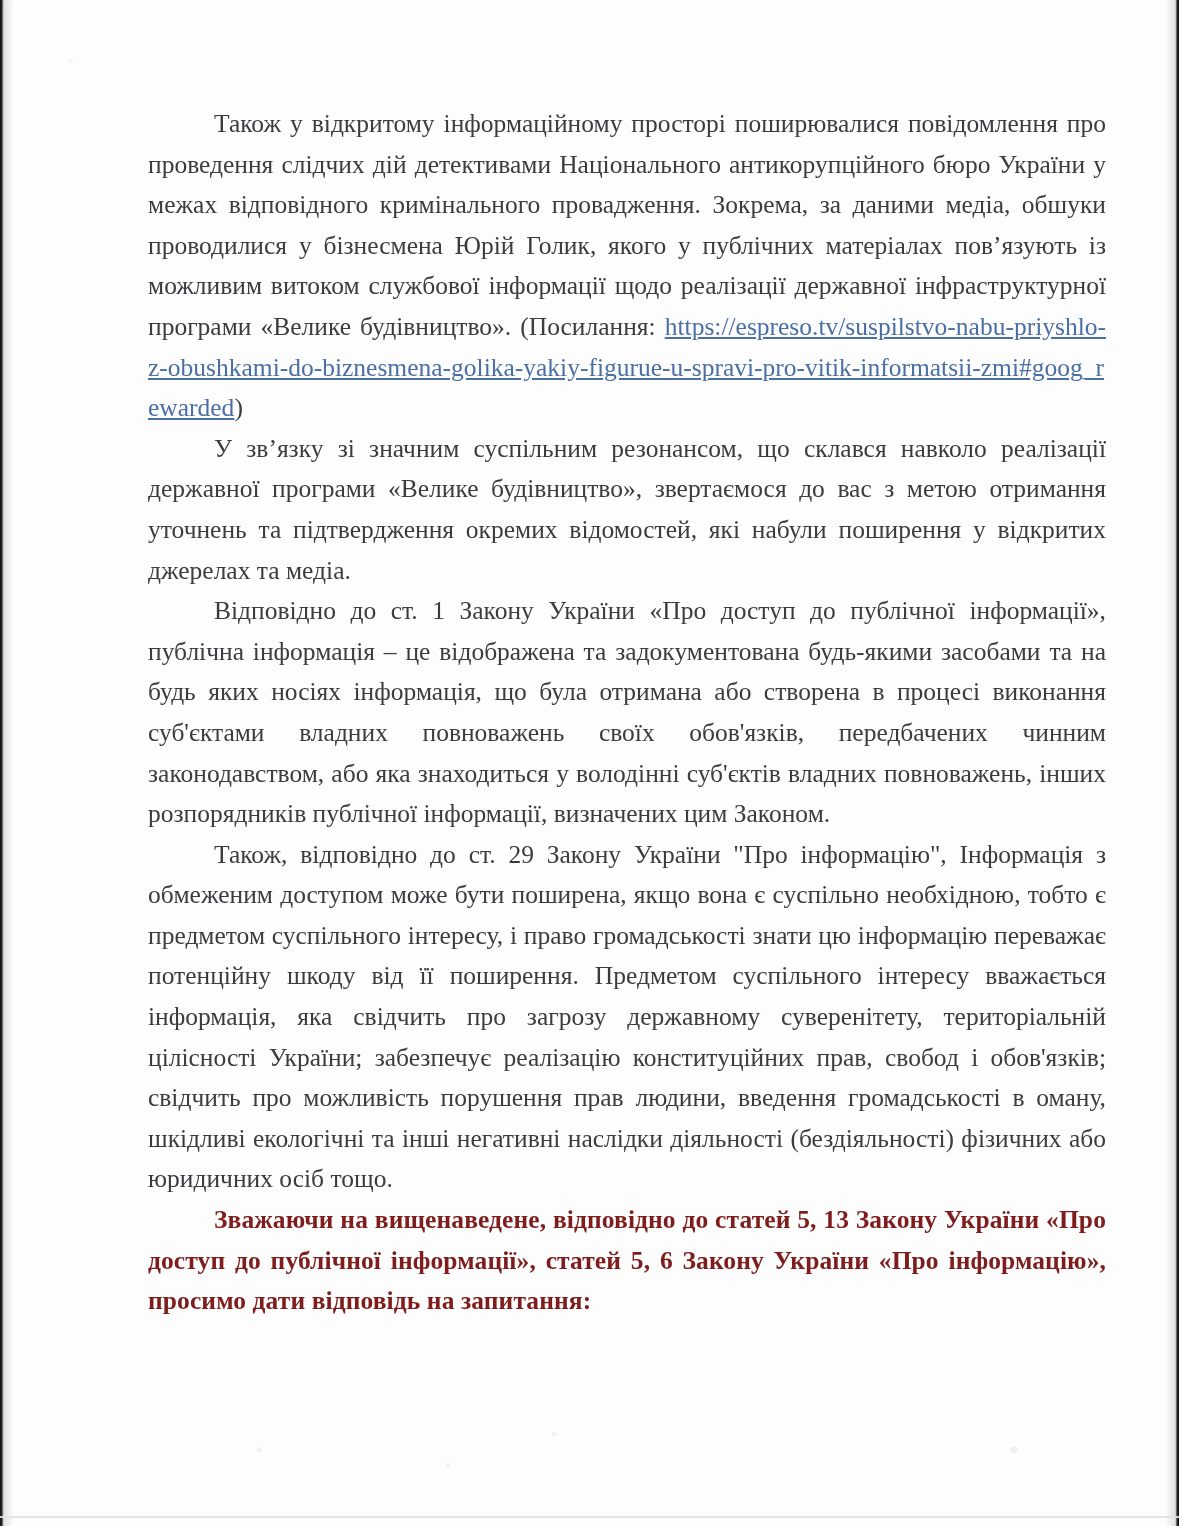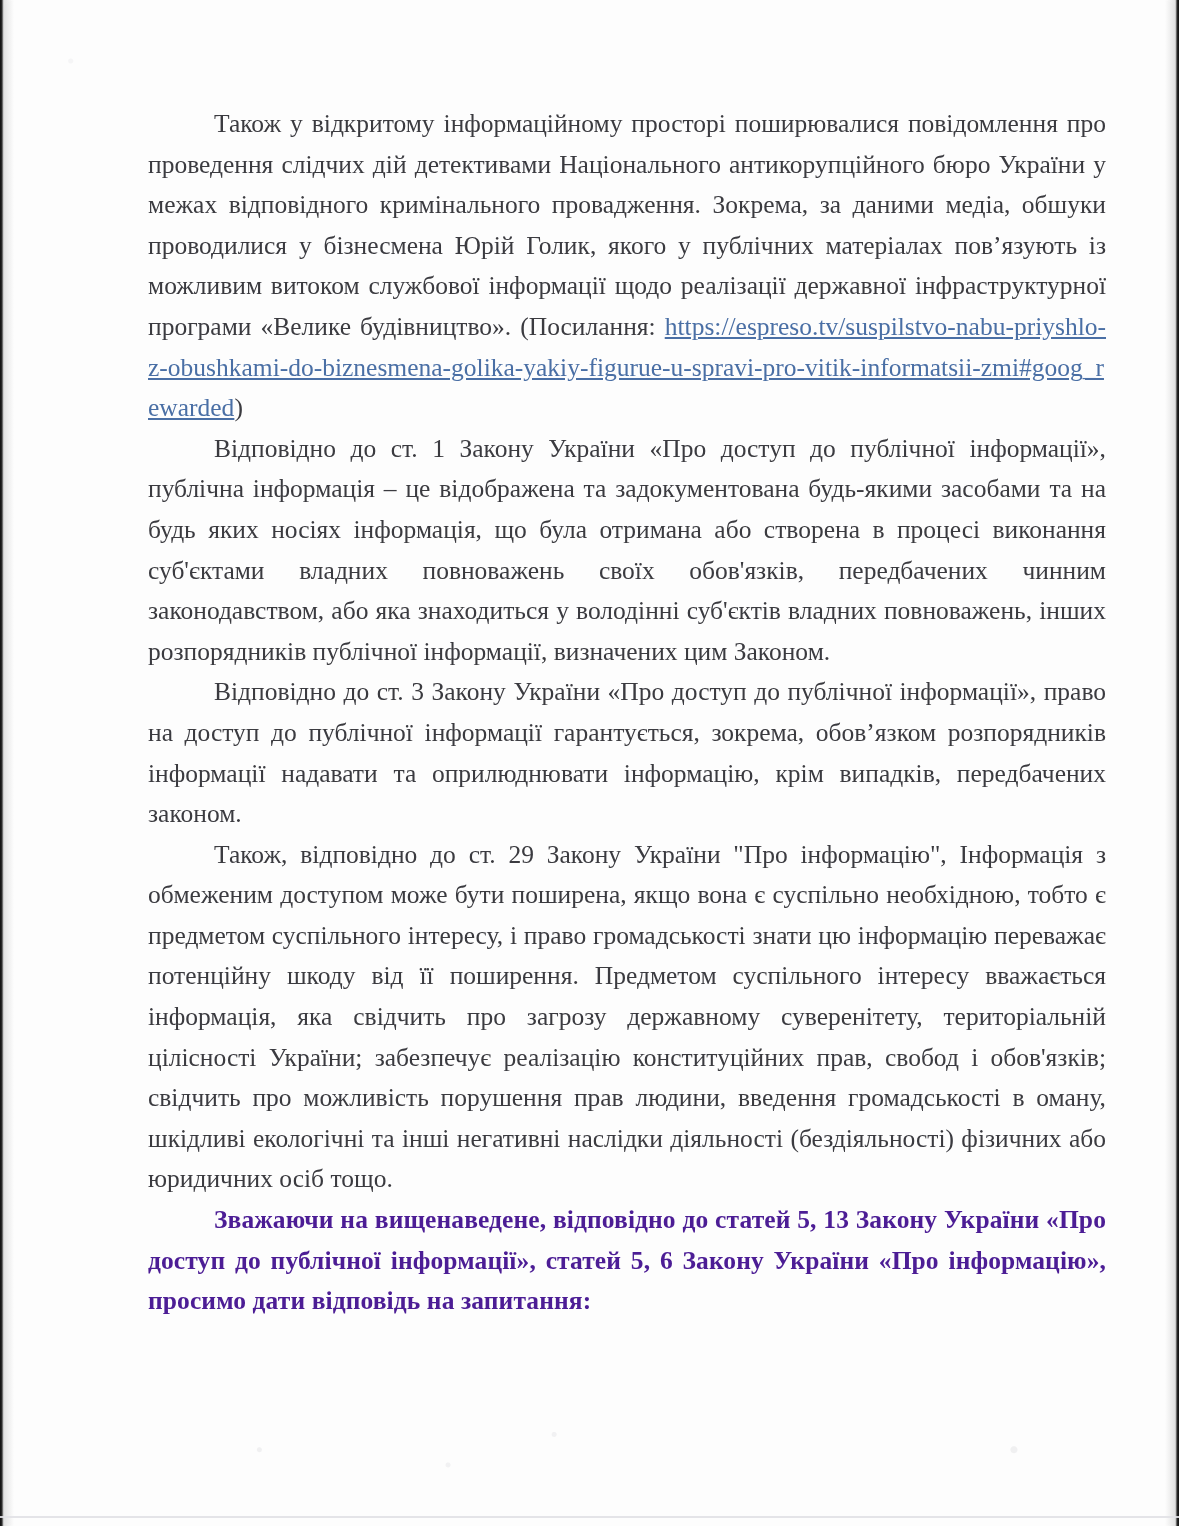--- a/index.html
+++ b/index.html
@@ -69,21 +69,21 @@
     line-height: 40.6px;
     text-align: justify;
     text-justify: inter-word;
     color: #3b3b40;
     text-indent: 66px;
     -webkit-font-smoothing: none;
   }
 
   p.para.bold {
     font-weight: bold;
-    color: #4c1d95;
+    color: #7f1d1d;
     letter-spacing: 0.1px;
   }
 
   a.doc-link {
     color: #4a6fa5;
     text-decoration: underline;
     text-underline-offset: 2px;
     word-break: break-all;
   }
 
@@ -109,25 +109,25 @@
   <div class="scan-edge left"></div>
   <div class="scan-edge-soft left"></div>
   <div class="scan-edge right"></div>
   <div class="scan-edge-soft right"></div>
   <div class="scan-bottom-line"></div>
 
   <div class="doc-body">
 
     <p class="para"><span>Також у відкритому інформаційному просторі поширювалися повідомлення про проведення слідчих дій детективами Національного антикорупційного бюро України у межах відповідного кримінального провадження. Зокрема, за даними медіа, обшуки проводилися у бізнесмена Юрій Голик, якого у публічних матеріалах пов’язують із можливим витоком службової інформації щодо реалізації державної інфраструктурної програми «Велике будівництво». (Посилання: </span><a class="doc-link" href="#">https://espreso.tv/suspilstvo-nabu-priyshlo-z-obushkami-do-biznesmena-golika-yakiy-figurue-u-spravi-pro-vitik-informatsii-zmi#goog_rewarded</a><span>)</span></p>
 
+    <p class="para">У зв’язку зі значним суспільним резонансом, що склався навколо реалізації державної програми «Велике будівництво», звертаємося до вас з метою отримання уточнень та підтвердження окремих відомостей, які набули поширення у відкритих джерелах та медіа.</p>
 
     <p class="para">Відповідно до ст. 1 Закону України «Про доступ до публічної інформації», публічна інформація – це відображена та задокументована будь-якими засобами та на будь яких носіях інформація, що була отримана або створена в процесі виконання суб'єктами владних повноважень своїх обов'язків, передбачених чинним законодавством, або яка знаходиться у володінні суб'єктів владних повноважень, інших розпорядників публічної інформації, визначених цим Законом.</p>
 
 
-    <p class="para">Відповідно до ст. 3 Закону України «Про доступ до публічної інформації», право на доступ до публічної інформації гарантується, зокрема, обов’язком розпорядників інформації надавати та оприлюднювати інформацію, крім випадків, передбачених законом.</p>
 
     <p class="para">Також, відповідно до ст. 29 Закону України "Про інформацію", Інформація з обмеженим доступом може бути поширена, якщо вона є суспільно необхідною, тобто є предметом суспільного інтересу, і право громадськості знати цю інформацію переважає потенційну шкоду від її поширення. Предметом суспільного інтересу вважається інформація, яка свідчить про загрозу державному суверенітету, територіальній цілісності України; забезпечує реалізацію конституційних прав, свобод і обов'язків; свідчить про можливість порушення прав людини, введення громадськості в оману, шкідливі екологічні та інші негативні наслідки діяльності (бездіяльності) фізичних або юридичних осіб тощо.</p>
 
     <p class="para bold">Зважаючи на вищенаведене, відповідно до статей 5, 13 Закону України «Про доступ до публічної інформації», статей 5, 6 Закону України «Про інформацію», просимо дати відповідь на запитання:</p>
 
   </div>
 
   <div class="speckle"></div>
 </div>
 

